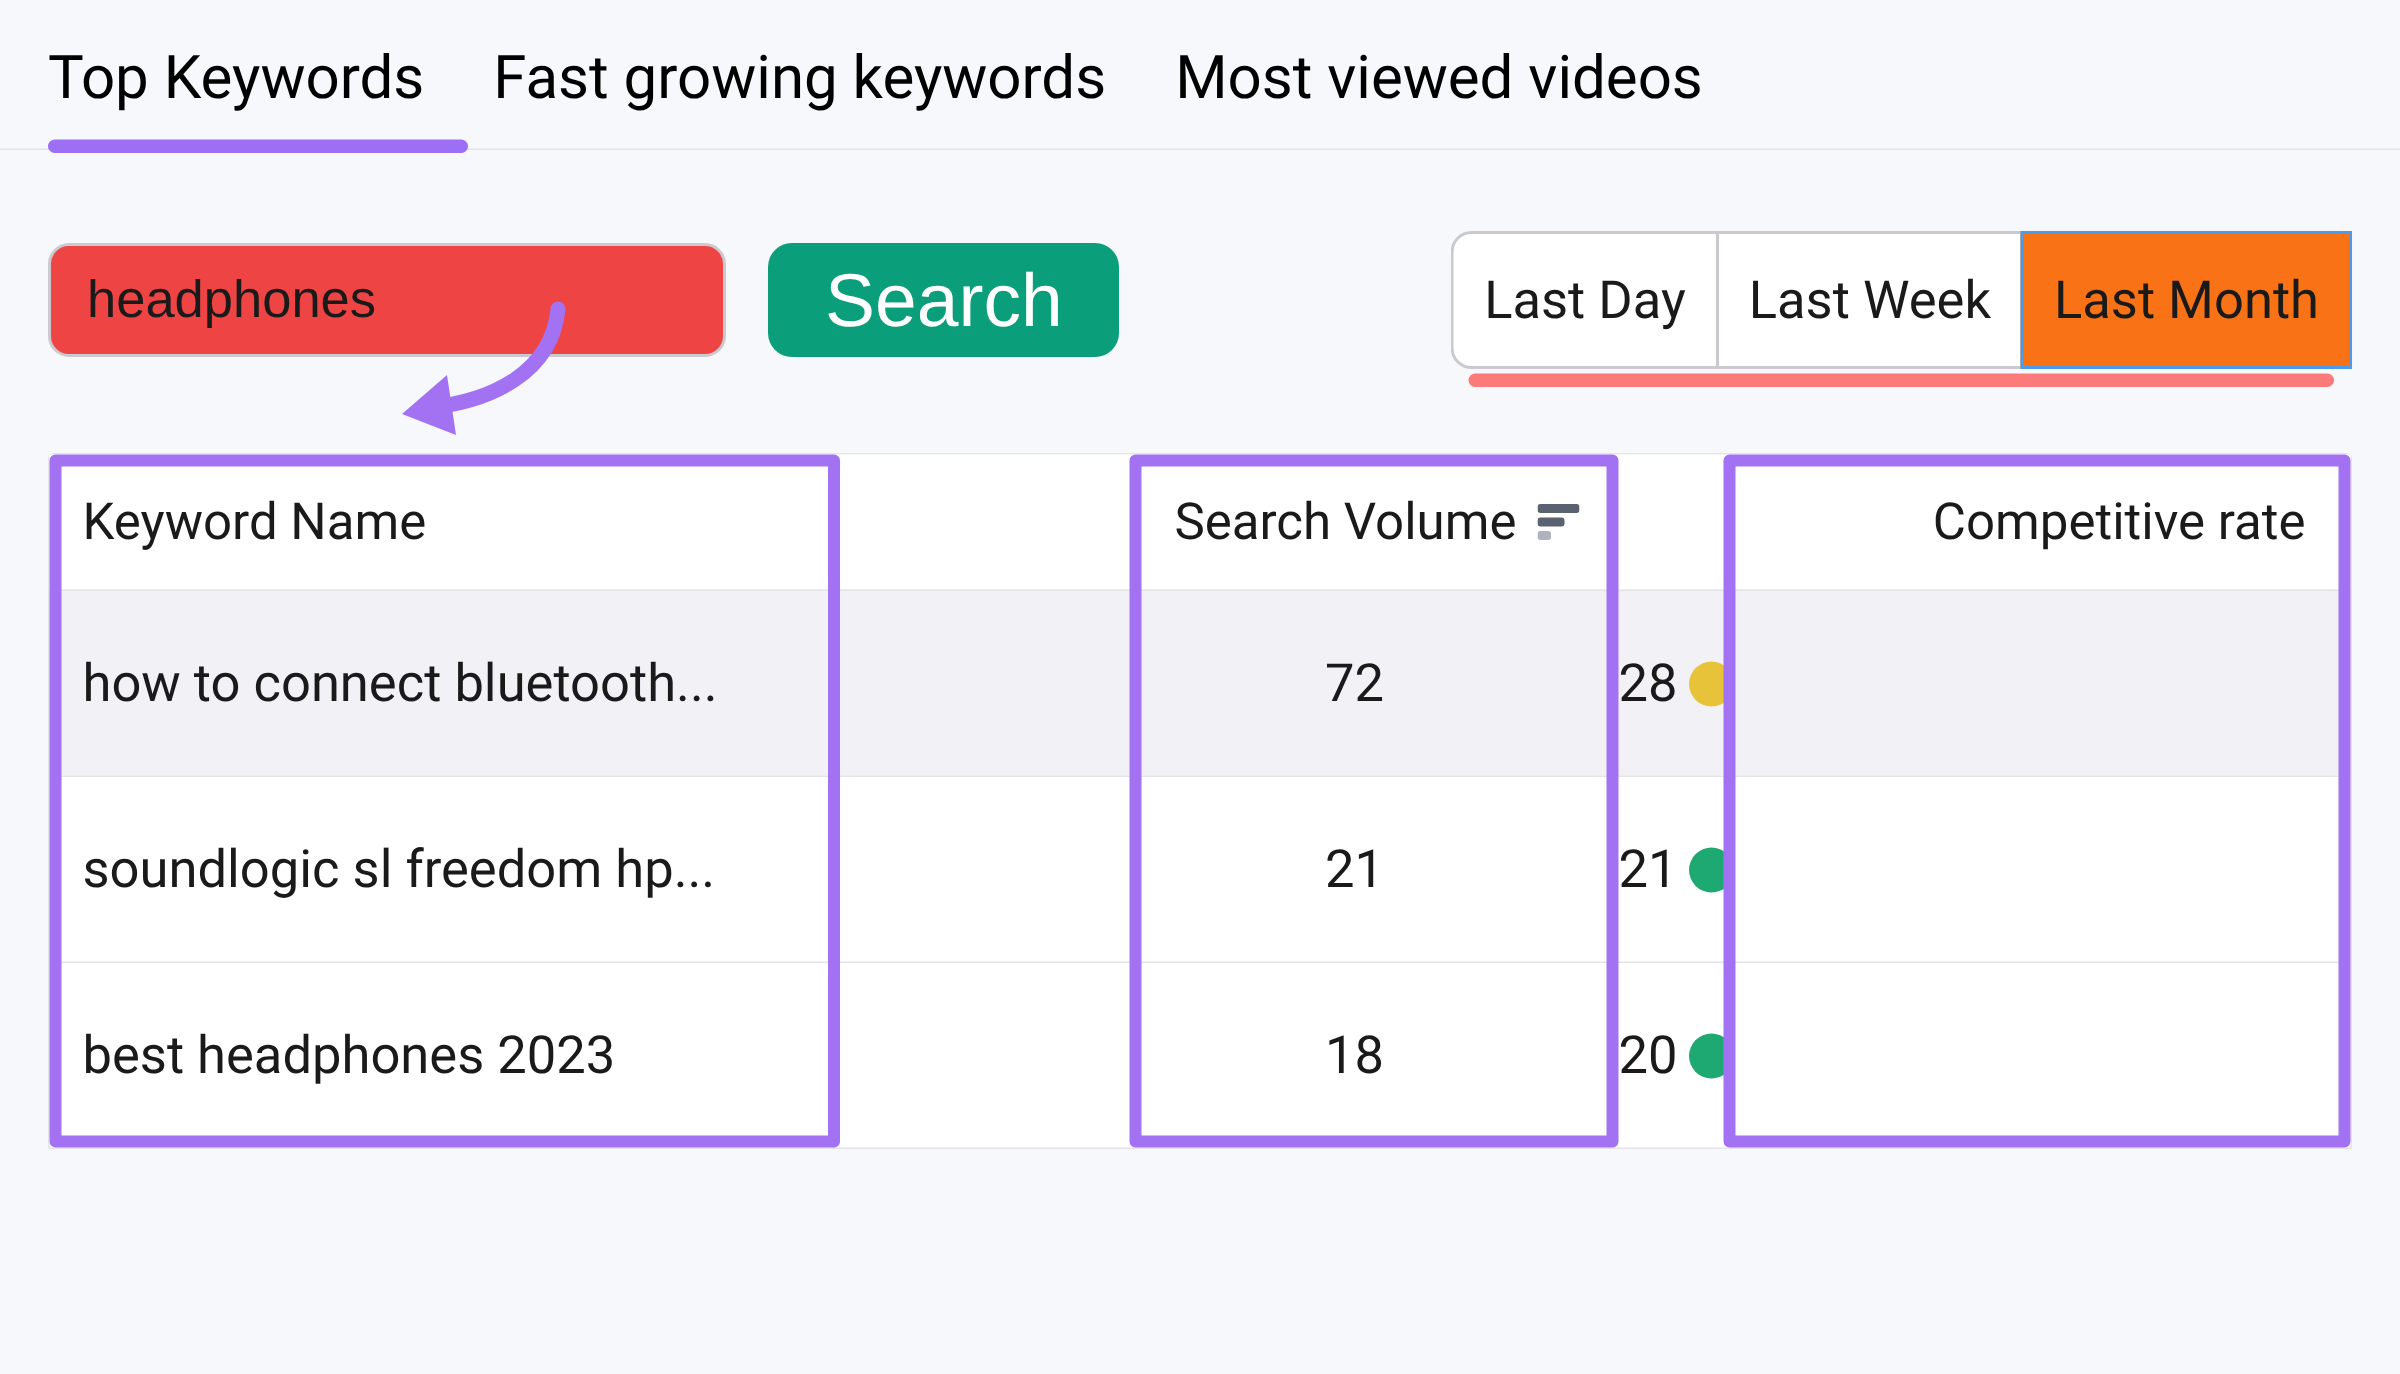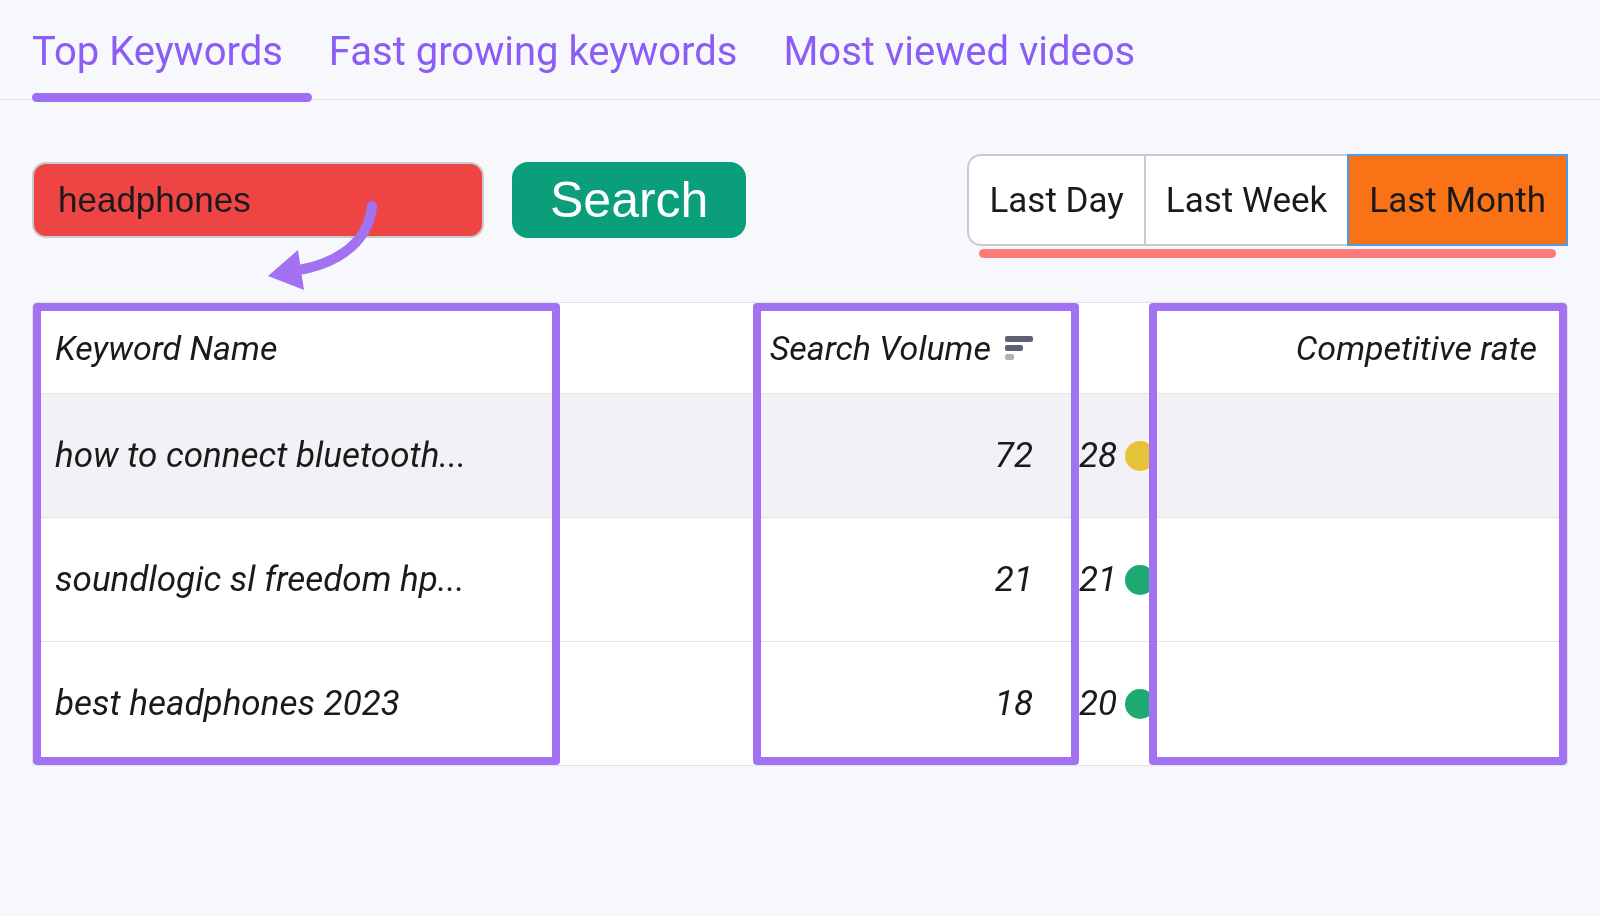--- a/index.html
+++ b/index.html
@@ -17,21 +17,21 @@
       display: flex;
       gap: 46px;
       padding: 28px 32px 0 32px;
       border-bottom: 1px solid #e4e4e8;
       position: relative;
       align-items: flex-end;
     }
     .tab {
       font-size: 40px;
       font-weight: 400;
-      color: #8b5cf6;
+      color: #000000;
       padding-bottom: 24px;
       cursor: pointer;
       position: relative;
     }
     .tab-underline {
       position: absolute;
       left: 32px;
       bottom: -3px;
       width: 280px;
       height: 9px;
@@ -124,44 +124,43 @@
       border-radius: 6px;
     }
 
     
     .table {
       margin: 0 32px;
       background: #ffffff;
       border: 1px solid #e4e4e8;
       border-radius: 4px 4px 0 0;
       position: relative;
-      font-style: italic;
     }
     .row {
       display: flex;
       align-items: center;
       border-top: 1px solid #e4e4e8;
     }
     .row:first-child { border-top: none; }
     .row.header { height: 90px; background: #ffffff; }
     .row.data { height: 124px; }
     .row.data.first { background: #f2f2f6; }
     .col1 {
       width: 720px;
       padding: 0 22px;
       font-size: 35px;
       text-align: left;
       overflow: hidden;
       white-space: nowrap;
     }
     .col2 {
       width: 326px;
-      padding: 0 46px 0 0;
-      font-size: 35px;
-      text-align: right;
+      padding: 0 26px 0 0;
+      font-size: 35px;
+      text-align: center;
       overflow: hidden;
       white-space: nowrap;
       position: relative;
     }
     .col3 {
       flex: 1;
       padding: 0 30px 0 0;
       font-size: 35px;
       text-align: right;
       overflow: hidden;

